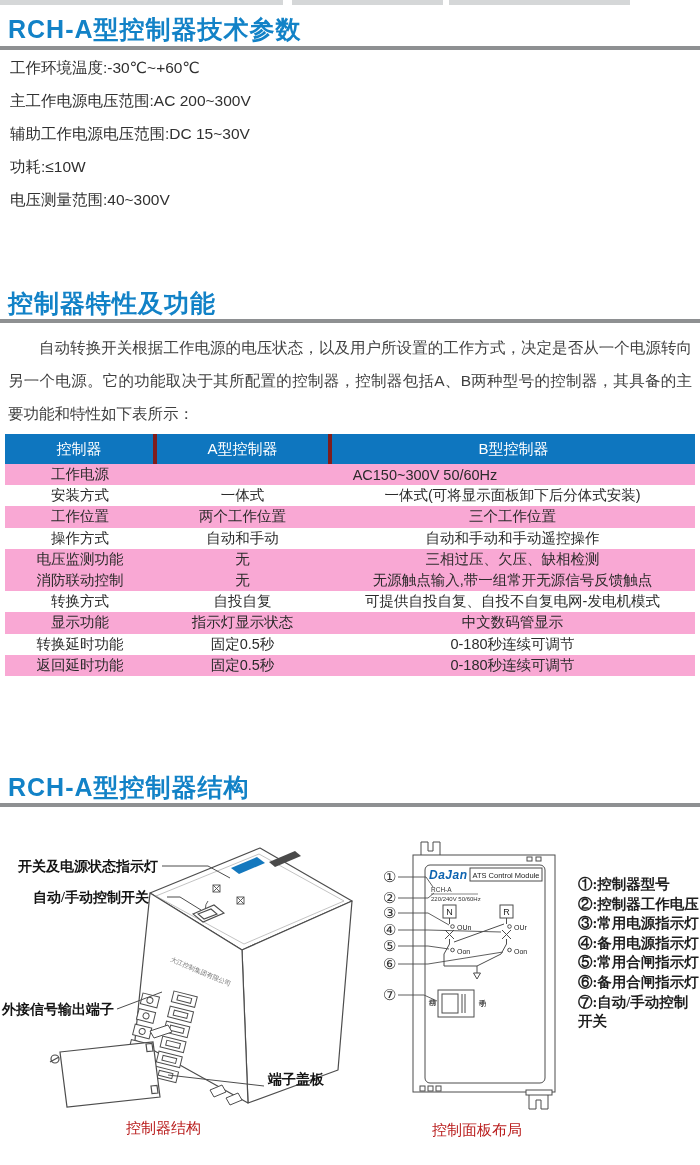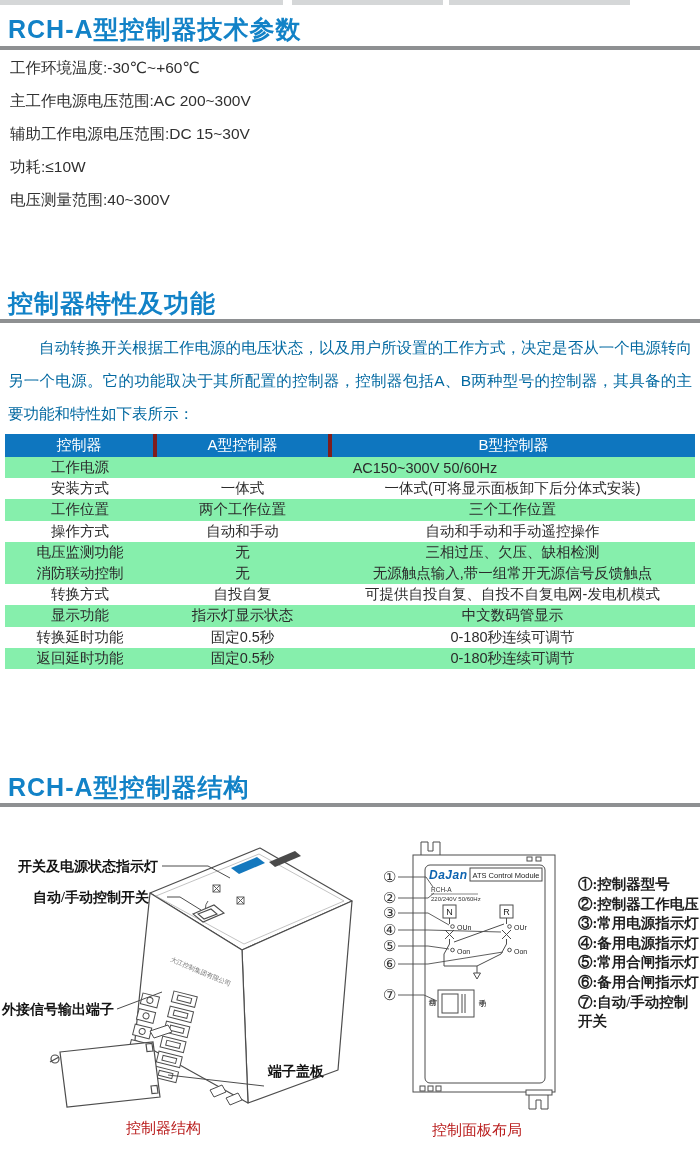--- a/index.html
+++ b/index.html
@@ -10,28 +10,28 @@
   .seg1 { left:0; width:283px; }
   .seg2 { left:292px; width:151px; }
   .seg3 { left:449px; width:181px; }
 
   .sec-title { position:absolute; left:8px; color:#1282c7; font-size:25px; font-weight:bold; letter-spacing:1px; }
   .rule { position:absolute; left:0; width:700px; height:4px; background:#8e9092; }
 
   .specs { position:absolute; left:10px; top:58px; }
   .spec-line { font-size:15.5px; color:#303030; line-height:20px; margin-bottom:13px; }
 
-  .para { position:absolute; left:8px; top:331px; width:684px; font-size:15.5px; color:#0369a1;
+  .para { position:absolute; left:8px; top:331px; width:684px; font-size:15.5px; color:#404040;
           line-height:33px; text-indent:2em; text-align:justify; }
 
   table.params { position:absolute; left:5px; top:434px; width:690px; border-collapse:collapse; table-layout:fixed; }
-  table.params th { background:#0e76bf; color:#fff; font-size:15px; font-weight:normal; height:23px; }
+  table.params th { background:#0e76bf; color:#fff; font-size:15px; font-weight:normal; height:30px; }
   table.params th + th { border-left:4px solid #7f1d1d; }
   table.params td { font-size:14.5px; color:#2b2b2b; text-align:center; height:21.2px; padding:0 2px; }
-  table.params tr.alt td { background:#86efac; }
+  table.params tr.alt td { background:#f9a8d4; }
 
   .diagrams { position:absolute; left:0; top:835px; width:700px; height:330px; }
   .diagrams svg { position:absolute; left:0; top:0; }
 
   .dlabel { position:absolute; font-family:"Liberation Serif","DejaVu Serif",serif;
             font-size:14px; font-weight:600; color:#141414; white-space:nowrap; }
   .caption { position:absolute; font-family:"Liberation Serif","DejaVu Serif",serif;
              font-size:15px; color:#b91c1c; white-space:nowrap; }
   .callout { position:absolute; left:383px; font-family:"Liberation Serif","DejaVu Serif",serif;
              font-size:15px; color:#333; }
@@ -266,21 +266,21 @@
       <text x="506.5" y="80" font-size="9" fill="#222" text-anchor="middle">R</text>
       <text x="457" y="95" font-size="7" fill="#222">OUn</text>
       <text x="514" y="95" font-size="7" fill="#222">OUr</text>
       <text x="457" y="118.5" font-size="7" fill="#222">Oon</text>
       <text x="514" y="118.5" font-size="7" fill="#222">Oon</text>
     </svg>
 
     <span class="dlabel" style="left:18px; top:23px;">开关及电源状态指示灯</span>
     <span class="dlabel" style="left:33px; top:54px;">自动/手动控制开关</span>
     <span class="dlabel" style="left:2px; top:166px;">外接信号输出端子</span>
-    <span class="dlabel" style="left:268px; top:228px;">端子盖板</span>
+    <span class="dlabel" style="left:268px; top:236px;">端子盖板</span>
 
     <span class="vlabel" style="left:427px; top:157px;">自动</span>
     <span class="vlabel" style="left:477px; top:158px;">手动</span>
 
     <span class="callout" style="top:33px;">①</span>
     <span class="callout" style="top:54px;">②</span>
     <span class="callout" style="top:69px;">③</span>
     <span class="callout" style="top:86px;">④</span>
     <span class="callout" style="top:102px;">⑤</span>
     <span class="callout" style="top:120px;">⑥</span>

